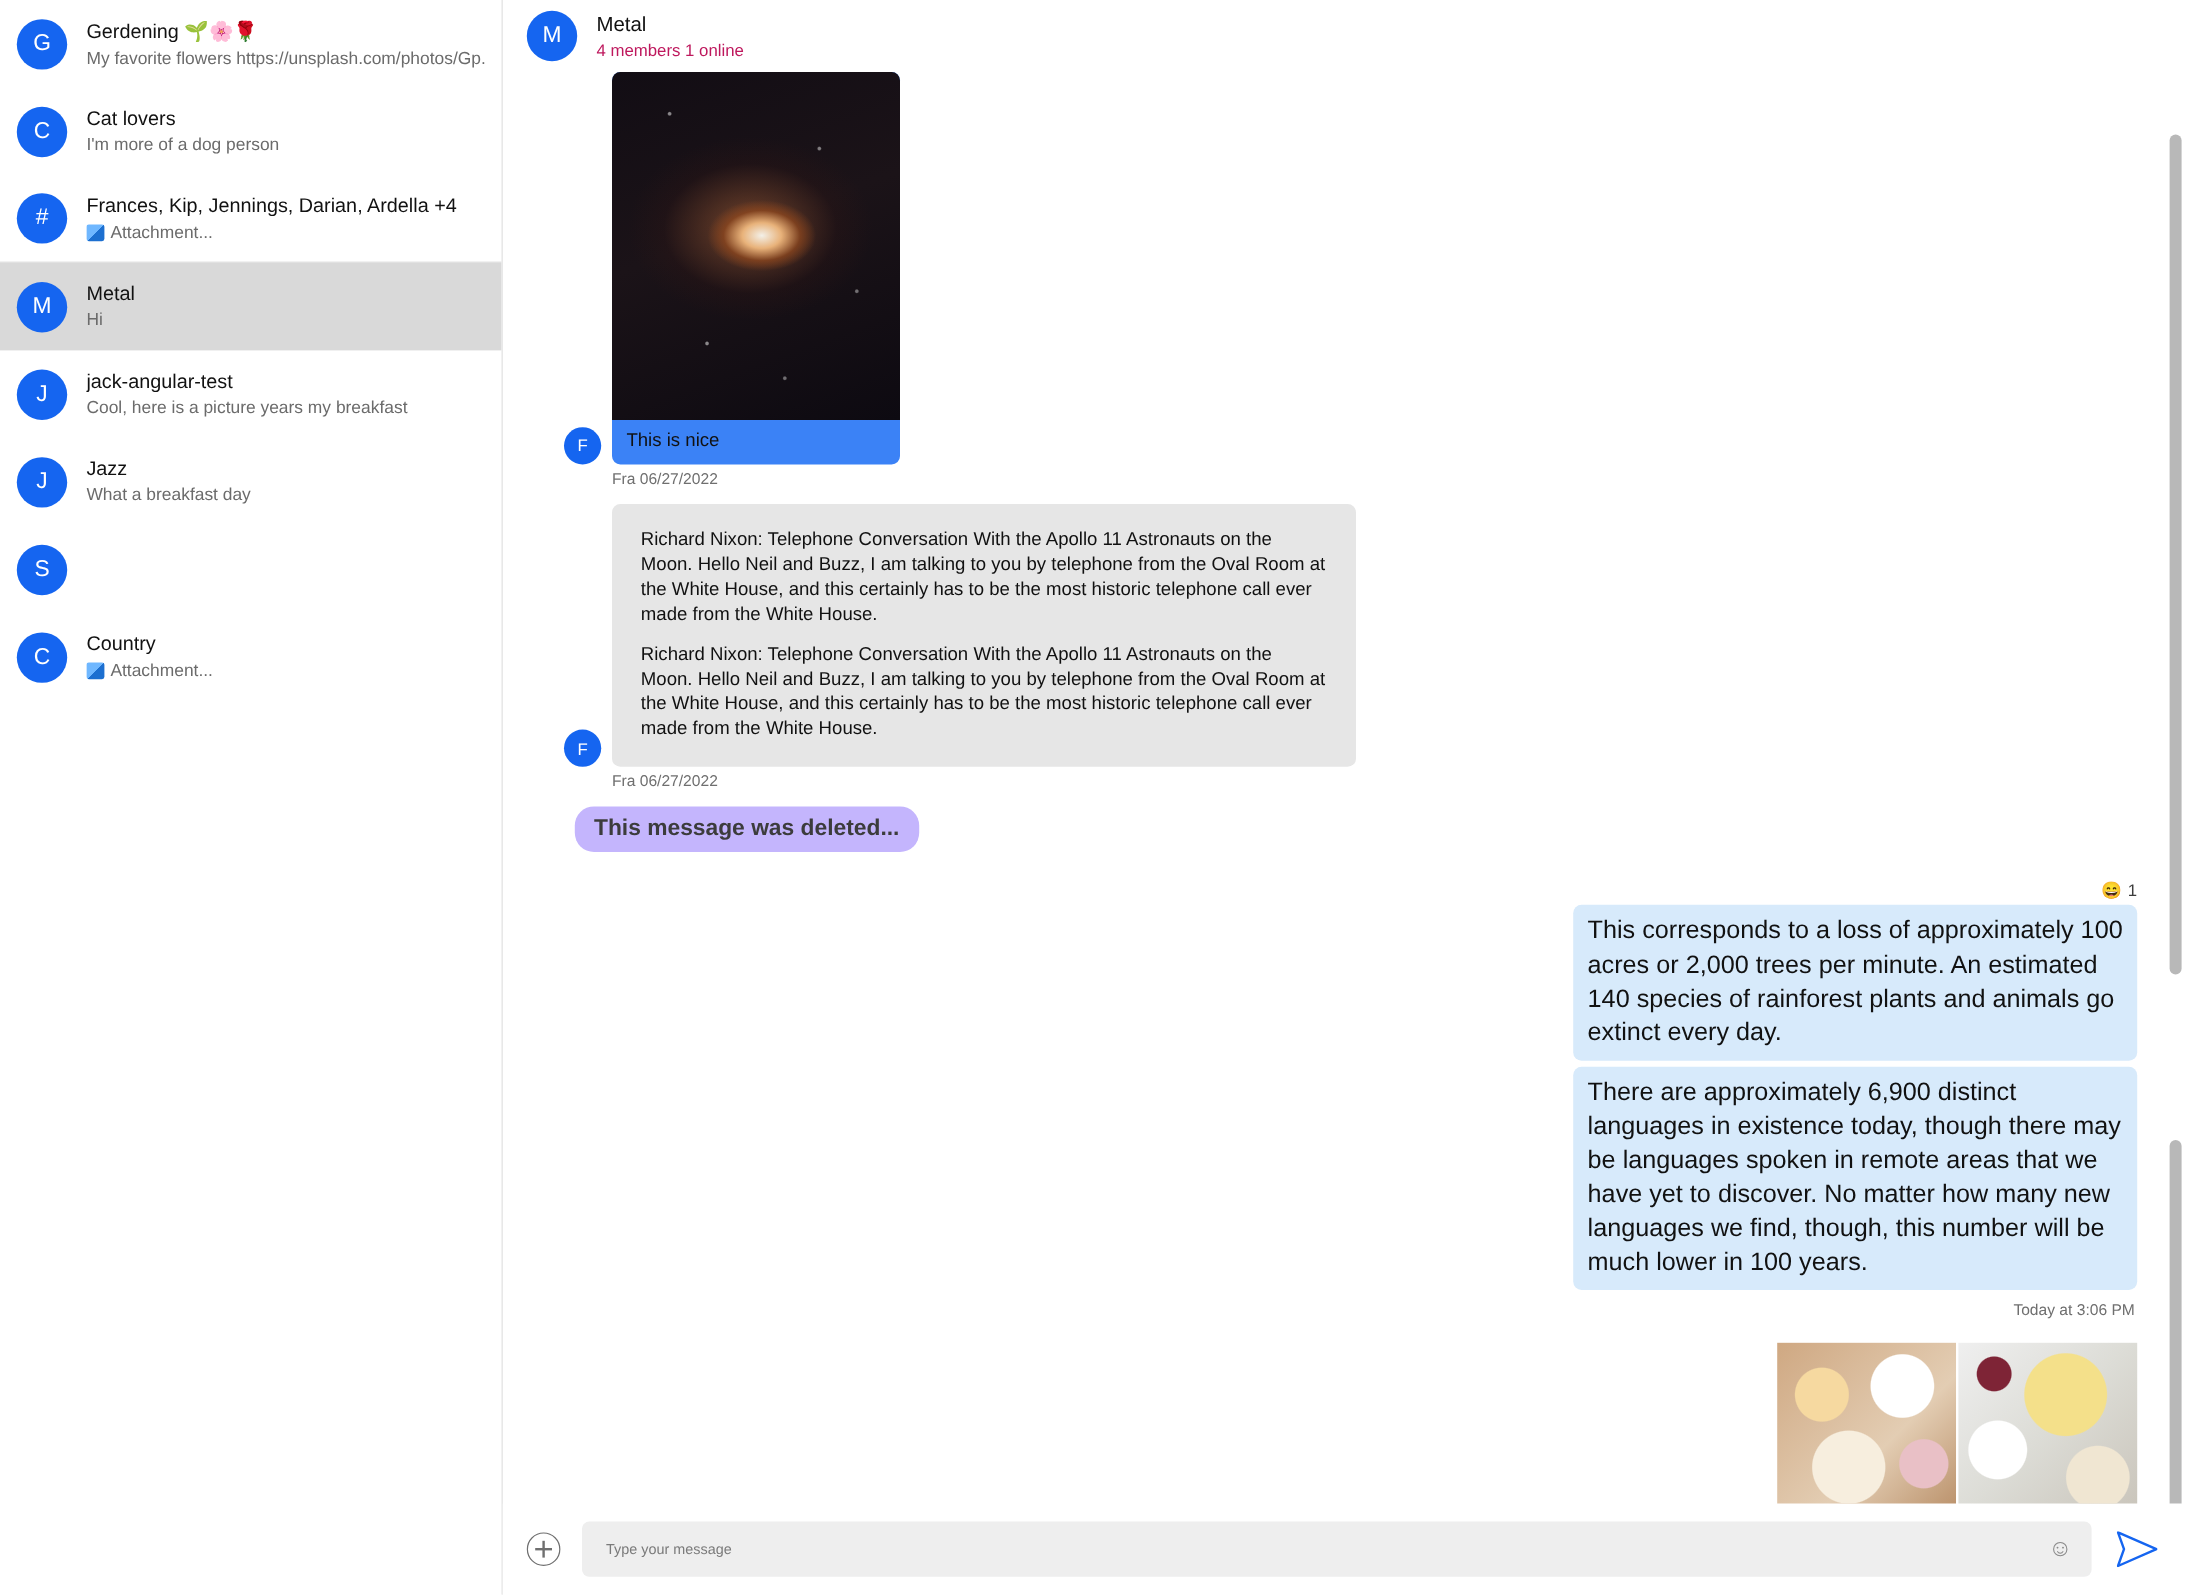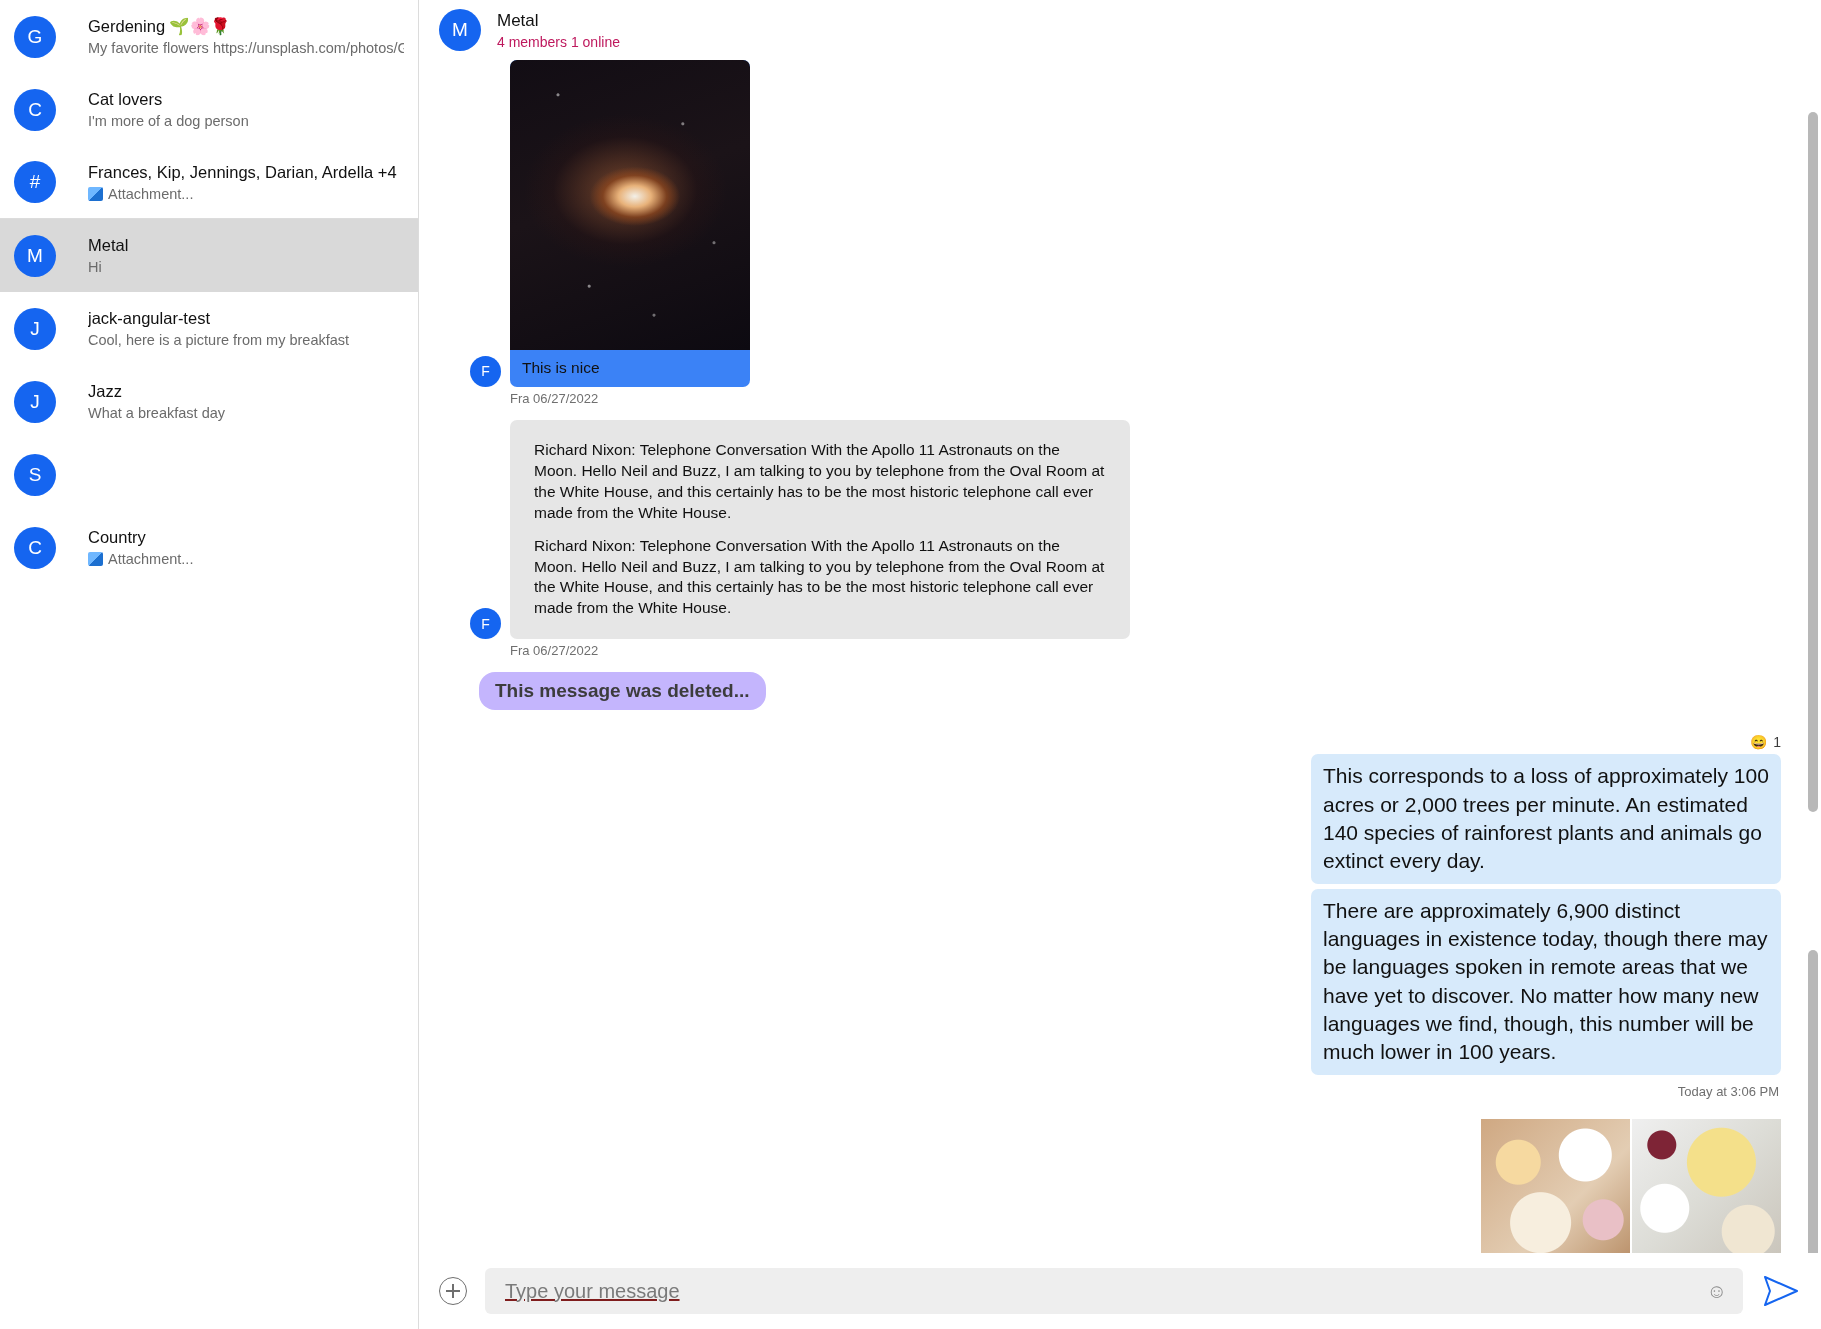--- a/index.html
+++ b/index.html
@@ -41,21 +41,21 @@
     width: 42px; height: 42px;
     border-radius: 50%;
     background: #1565f0;
     color: #ffffff;
     font-size: 19px;
     display: flex;
     align-items: center;
     justify-content: center;
     user-select: none;
   }
-  .conv-text { min-width: 0; flex: 1 1 auto; margin-left: 16px; }
+  .conv-text { min-width: 0; flex: 1 1 auto; }
   .conv-title {
     font-size: 16.5px;
     color: #111;
     white-space: nowrap;
     overflow: hidden;
     text-overflow: ellipsis;
     margin-bottom: 4px;
   }
   .conv-sub {
     font-size: 14.5px;
@@ -259,24 +259,23 @@
     display: flex;
     align-items: center;
   }
   .input-wrap input {
     border: none;
     outline: none;
     background: transparent;
     width: 100%;
     height: 100%;
     padding: 0 54px 0 20px;
-    font-size: 20px;
+    font-size: 12px;
     color: #7f1d1d;
     font-family: "Liberation Sans", sans-serif;
-    text-decoration: underline;
   }
   .input-wrap input::placeholder { color: #7a7a7a; }
   .emoji-btn {
     position: absolute;
     right: 16px;
     font-size: 20px;
     color: #8a8a8a;
     cursor: pointer;
     line-height: 1;
   }
@@ -344,21 +343,21 @@
           <span>Hi</span>
         </div>
       </div>
     </div>
 
     <div class="conv">
       <div class="avatar">J</div>
       <div class="conv-text">
         <div class="conv-title">jack-angular-test</div>
         <div class="conv-sub">
-          <span>Cool, here is a picture from my breakfast</span>
+          <span>Cool, here is a picture years my breakfast</span>
         </div>
       </div>
     </div>
 
     <div class="conv">
       <div class="avatar">J</div>
       <div class="conv-text">
         <div class="conv-title">Jazz</div>
         <div class="conv-sub">
           <span>What a breakfast day</span>

